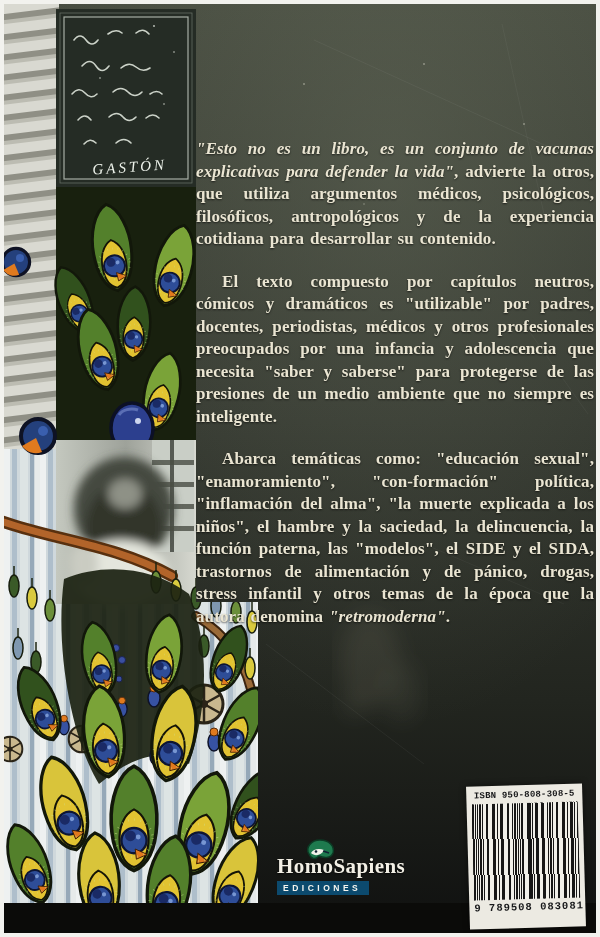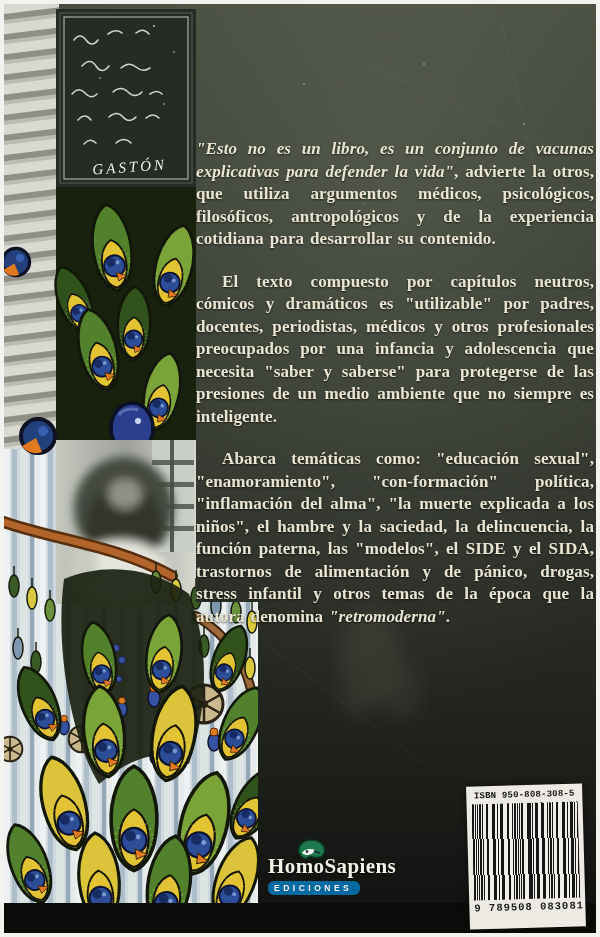--- a/index.html
+++ b/index.html
@@ -14,31 +14,31 @@
     position:absolute;left:192px;top:134px;width:398px;
     color:#eae5d2;font-family:"Liberation Serif", serif;
     font-weight:700;font-size:17px;line-height:22.5px;
     text-align:justify;letter-spacing:.1px;word-spacing:1.5px;
     text-shadow:0 1px 2px rgba(0,0,0,.65);
   }
   .blurb p{margin:0 0 20px 0;}
   .blurb p.indent{text-indent:26px;}
   .blurb .q{font-style:italic;}
   
-  .logo{position:absolute;left:264px;top:851px;width:160px;}
+  .logo{position:absolute;left:273px;top:851px;width:160px;}
   .logo-icon{position:absolute;left:26px;top:-17px;}
   .logo-name{
     color:#f3f0e6;font-family:"Liberation Serif", serif;font-weight:700;
     font-size:21px;letter-spacing:.4px;text-shadow:0 1px 2px rgba(0,0,0,.7);
     line-height:22px;
   }
   .logo-bar{
-    display:inline-block;background:#0369a1;color:#f5f5ef;
+    display:inline-block;background:#0c4a6e;color:#f5f5ef;
     font-family:"Liberation Sans", sans-serif;font-weight:700;
-    font-size:8.5px;letter-spacing:3.5px;padding:2px 8px 2px 6px;margin-top:1px;border-radius:6px;
+    font-size:8.5px;letter-spacing:3.5px;padding:2px 8px 2px 6px;margin-top:1px;
   }
   
   .barcode{
     position:absolute;left:464px;top:781px;width:116px;height:143px;
     background:#eceae2;box-sizing:border-box;padding:5px 5px 4px 5px;
     transform:rotate(-1.6deg);box-shadow:0 0 6px rgba(0,0,0,.55);
   }
   .bc-isbn{
     font-family:"Liberation Mono", monospace;font-weight:700;color:#17181a;
     font-size:9px;letter-spacing:.2px;text-align:center;white-space:nowrap;

